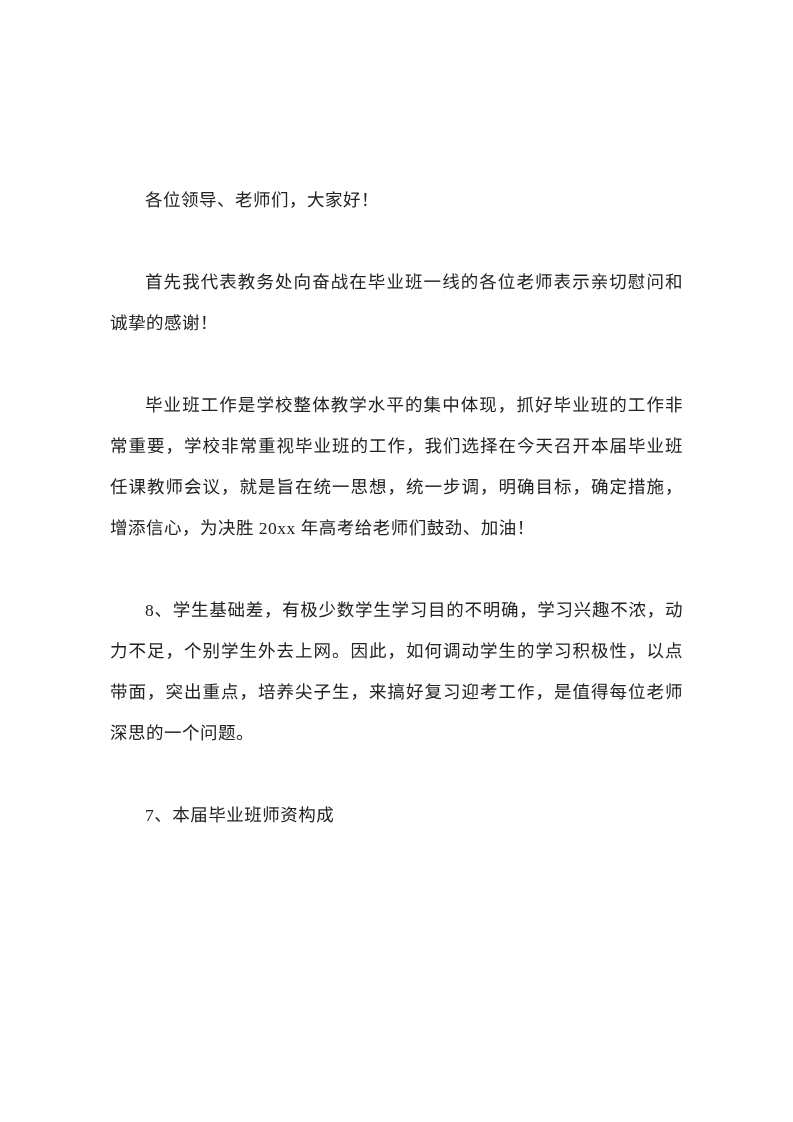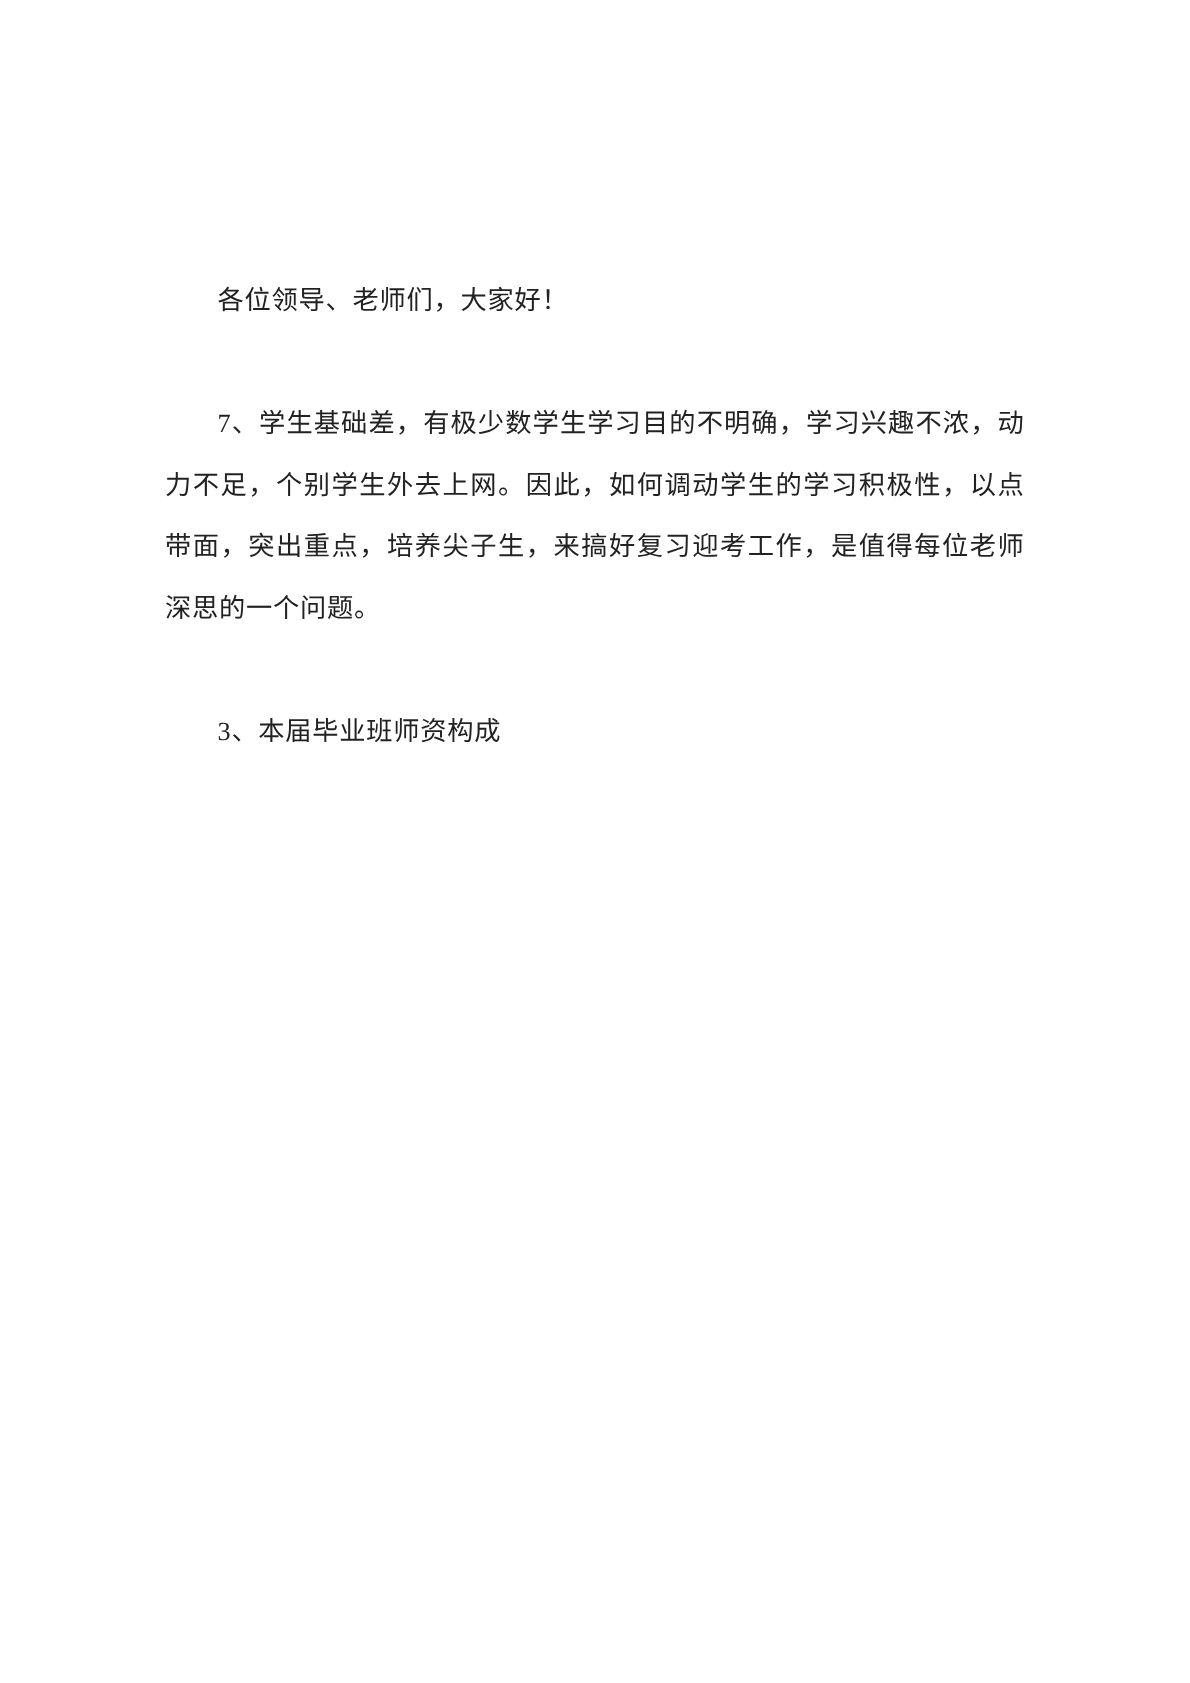--- a/index.html
+++ b/index.html
@@ -34,20 +34,22 @@
   .doc-paragraph:last-child {
     margin-bottom: 0;
   }
 </style>
 </head>
 <body>
 
 <div class="page">
   <p class="doc-paragraph">各位领导、老师们，大家好！</p>
 
+  <p class="doc-paragraph">首先我代表教务处向奋战在毕业班一线的各位老师表示亲切慰问和诚挚的感谢！</p>
+
+  <p class="doc-paragraph">毕业班工作是学校整体教学水平的集中体现，抓好毕业班的工作非常重要，学校非常重视毕业班的工作，我们选择在今天召开本届毕业班任课教师会议，就是旨在统一思想，统一步调，明确目标，确定措施，增添信心，为决胜 20xx 年高考给老师们鼓劲、加油！</p>
 
 
 
+  <p class="doc-paragraph">8、学生基础差，有极少数学生学习目的不明确，学习兴趣不浓，动力不足，个别学生外去上网。因此，如何调动学生的学习积极性，以点带面，突出重点，培养尖子生，来搞好复习迎考工作，是值得每位老师深思的一个问题。</p>
 
-  <p class="doc-paragraph">7、学生基础差，有极少数学生学习目的不明确，学习兴趣不浓，动力不足，个别学生外去上网。因此，如何调动学生的学习积极性，以点带面，突出重点，培养尖子生，来搞好复习迎考工作，是值得每位老师深思的一个问题。</p>
-
-  <p class="doc-paragraph">3、本届毕业班师资构成</p>
+  <p class="doc-paragraph">7、本届毕业班师资构成</p>
 </div>
 
 </body></html>

